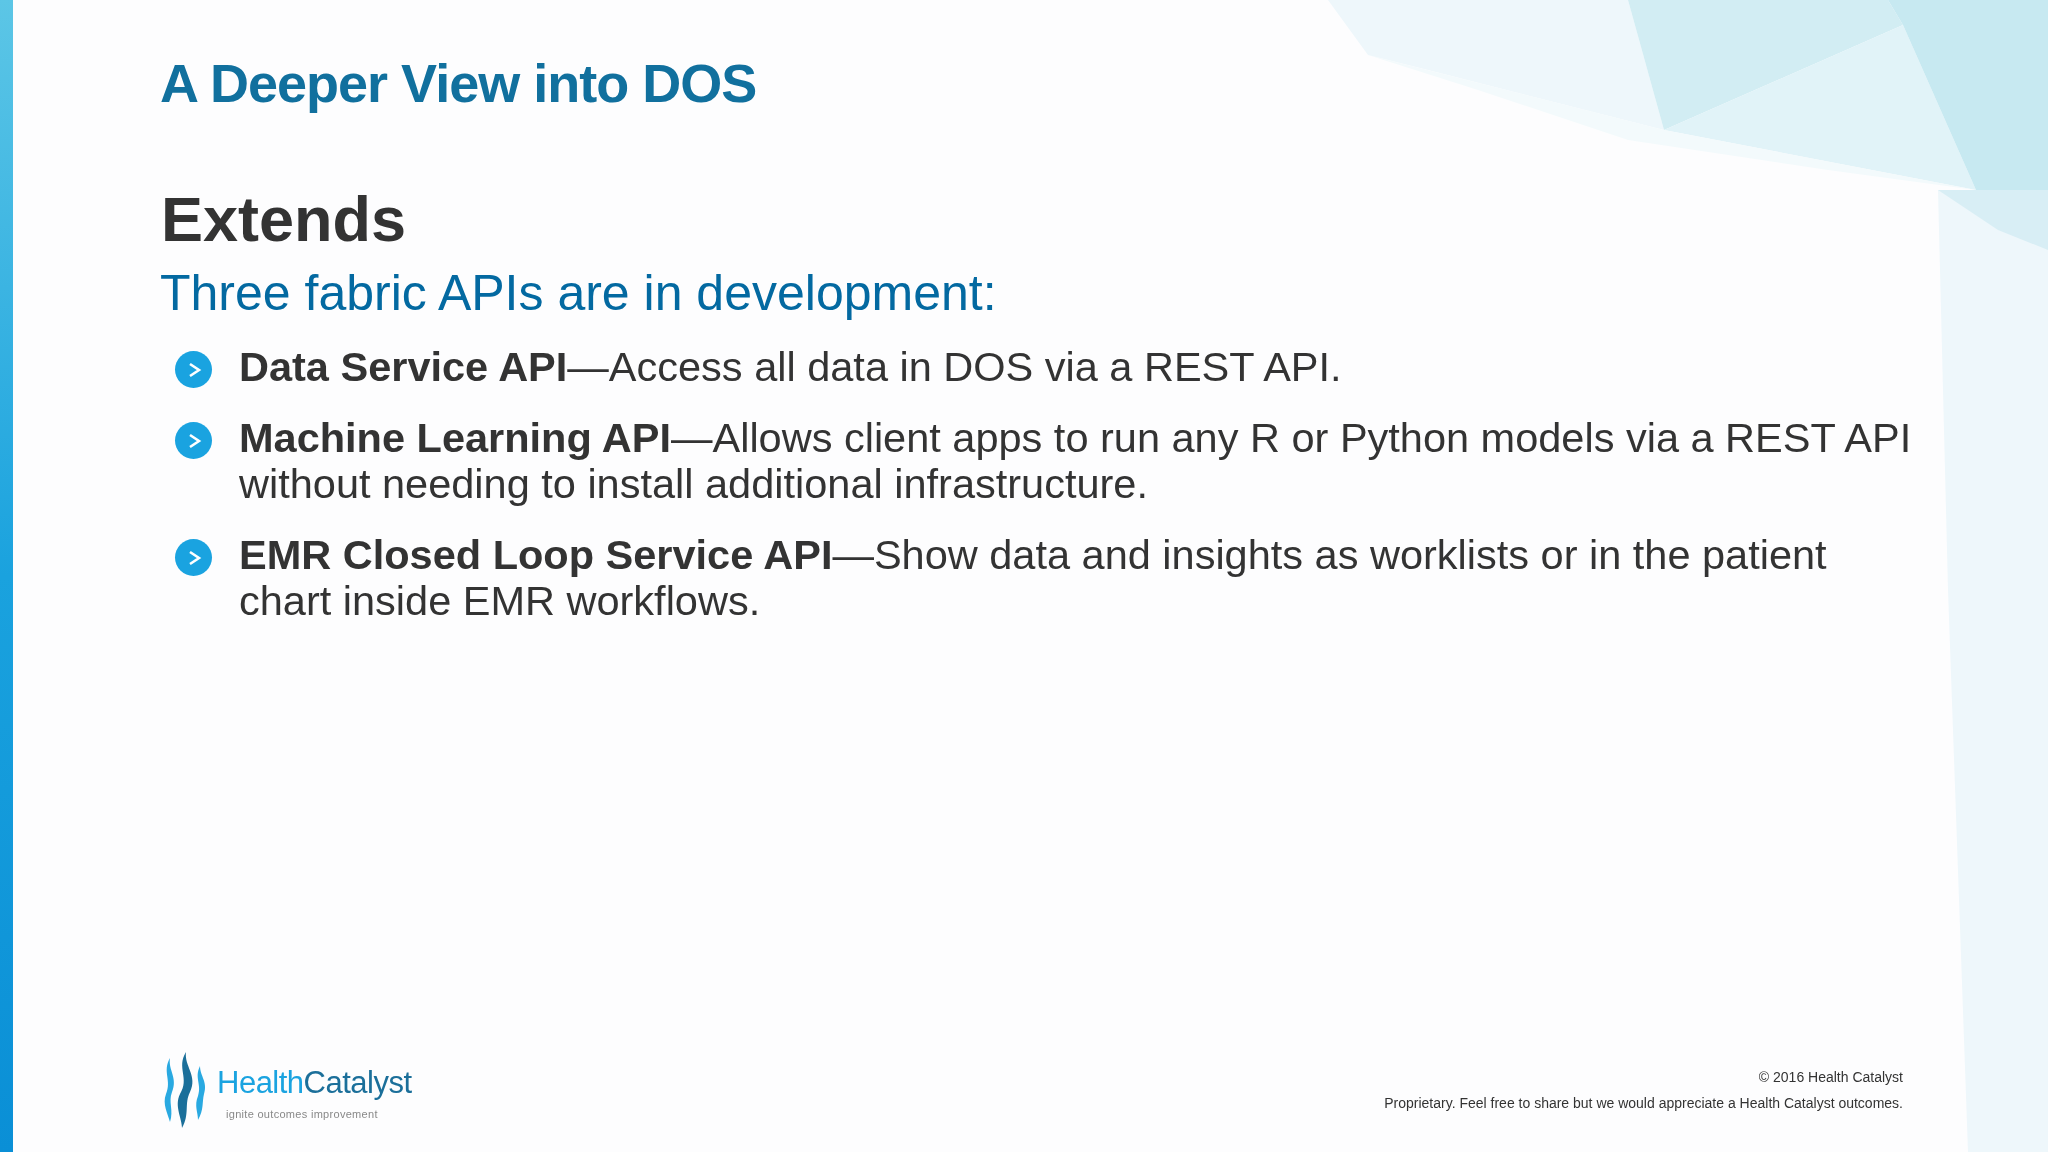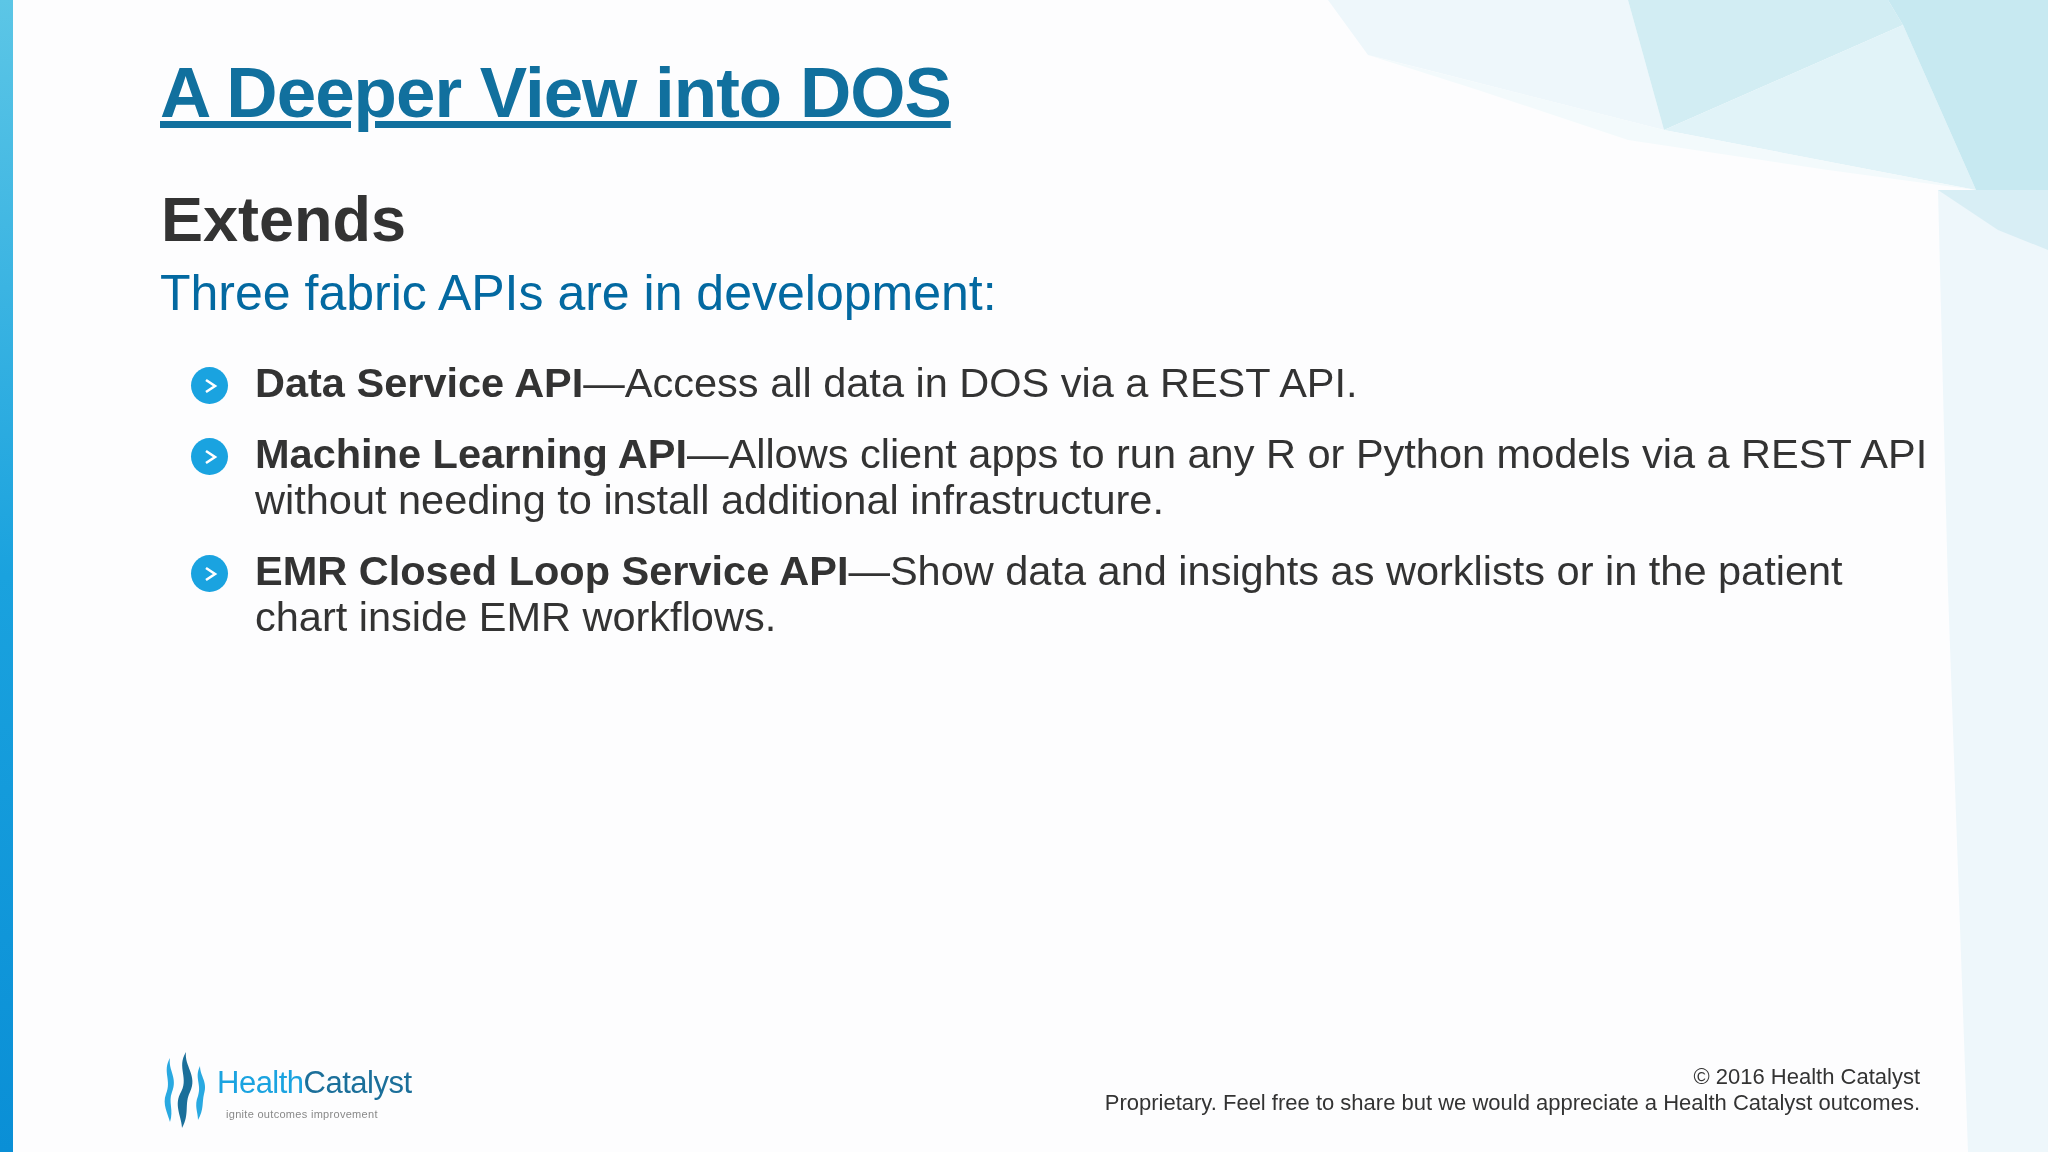--- a/index.html
+++ b/index.html
@@ -9,52 +9,51 @@
     font-family:"Liberation Sans", sans-serif;
   }
   .left-bar {
     position:absolute; left:0; top:0; width:13px; height:1152px;
     background:linear-gradient(to bottom, #5cc6e6 0%, #1aa2de 50%, #0a8fd6 100%);
   }
   .bg-art { position:absolute; right:0; top:0; width:720px; height:520px; }
   .bg-art-right { position:absolute; right:0; top:190px; width:110px; height:962px; }
   .title {
     position:absolute; left:160px; top:52px;
-    font-size:71px; font-weight:bold; color:#11709e; letter-spacing:-1px;
+    font-size:54px; font-weight:bold; color:#11709e; letter-spacing:-1px;
     white-space:nowrap;
-    text-decoration:underline;
   }
   .subhead {
     position:absolute; left:161px; top:183px;
     font-size:63px; font-weight:bold; color:#333333; white-space:nowrap;
   }
   .intro {
     position:absolute; left:160px; top:264px;
     font-size:50px; color:#0369a1; white-space:nowrap;
   }
-  .bullets { position:absolute; left:175px; top:344px; width:1740px; margin:16px; padding:0; list-style:none; }
+  .bullets { position:absolute; left:175px; top:344px; width:1740px; margin:0; padding:0; list-style:none; }
   .bullet { position:relative; padding-left:64px; font-size:41.5px; line-height:46px; color:#333333; margin-bottom:25px; }
   .bullet .bicon {
     position:absolute; left:0; top:7px; width:37px; height:37px; border-radius:50%;
     background:#1aa3e0; display:flex; align-items:center; justify-content:center;
   }
   .bullet .bicon svg { width:20px; height:20px; }
   .bullet b { font-weight:bold; }
   .logo { position:absolute; left:160px; top:1050px; width:300px; height:80px; }
   .logo-word {
     position:absolute; left:57px; top:15px; font-size:31px; letter-spacing:-0.5px; white-space:nowrap;
   }
   .logo-word .w1 { color:#1aa3e0; }
   .logo-word .w2 { color:#1b6f9a; }
   .logo-tag {
     position:absolute; left:59px; top:58px; font-size:11px; color:#888; letter-spacing:0.3px; white-space:nowrap;padding-left:7px;
   }
   .footer-right {
-    position:absolute; right:128px; top:1064px; text-align:right;
-    font-size:22px; line-height:26px; color:#333333; white-space:nowrap;
+    position:absolute; right:145px; top:1064px; text-align:right;
+    font-size:14px; line-height:26px; color:#333333; white-space:nowrap;
   }
 </style>
 </head>
 <body>
 
 <div class="left-bar"></div>
 
 <svg class="bg-art" viewBox="0 0 720 520" preserveAspectRatio="none">
   <polygon points="0,0 300,0 336,130 100,70 40,55" fill="#eef7fb"></polygon>
   <polygon points="300,0 560,0 575,25 336,130" fill="#d2edf3"></polygon>

